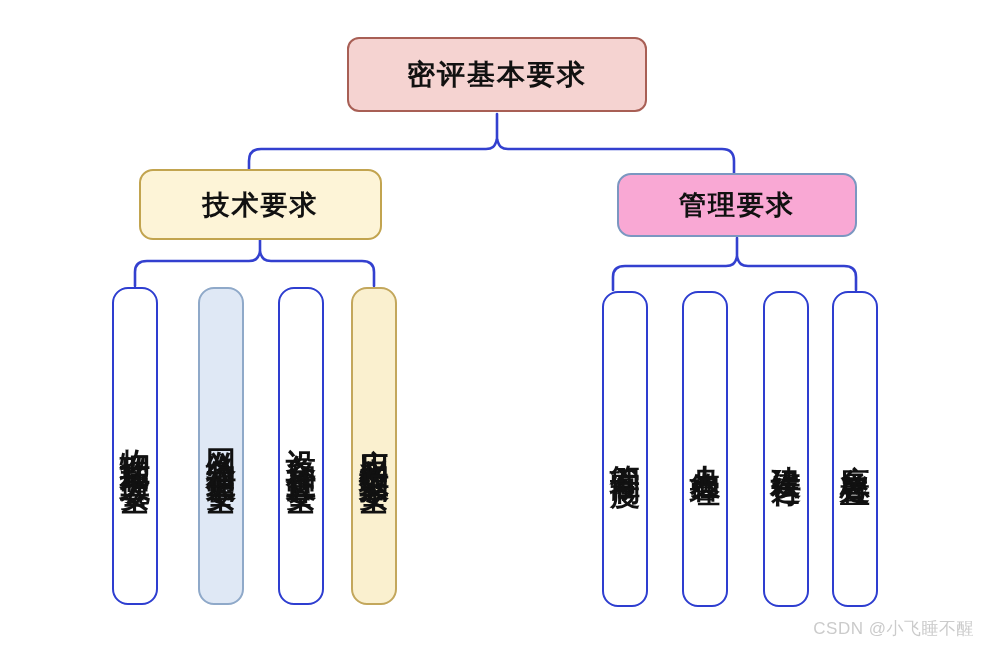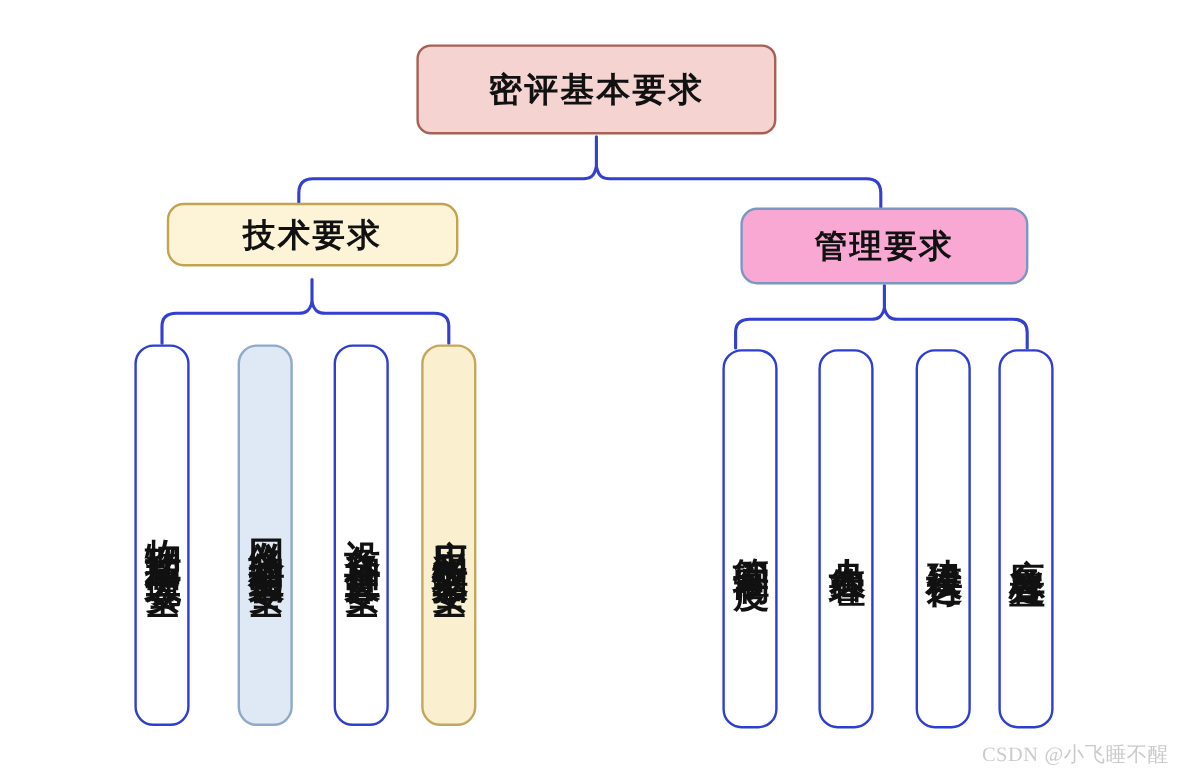--- a/index.html
+++ b/index.html
@@ -41,21 +41,21 @@
     letter-spacing: 2px;
   }
   .node-branch {
     border-radius: 14px;
     font-size: 27px;
     font-weight: 600;
     letter-spacing: 2px;
   }
   .node-branch-tech {
     left: 139px; top: 169px;
-    width: 243px; height: 53px;
+    width: 243px; height: 71px;
     background: #fdf4d7;
     border: 2.5px solid #c2a44f;
   }
   .node-branch-mgmt {
     left: 617px; top: 173px;
     width: 240px; height: 64px;
     background: #f9a8d4;
     border: 2.5px solid #7b97c1;
   }
   .leaf {
@@ -79,21 +79,20 @@
   .vlabel--long  { letter-spacing: 6px; }
   .vlabel--short { letter-spacing: 4px; }
   .watermark {
     position: absolute;
     right: 10px;
     bottom: 6px;
     font-size: 17px;
     color: #cbcbcb;
     letter-spacing: 0.5px;
     user-select: none;
-    font-family: Liberation Serif, serif;
   }
   svg path {
     fill: none;
     stroke: #3340cf;
     stroke-width: 2.6;
     stroke-linecap: round;
   }
 </style>
 </head>
 <body>

